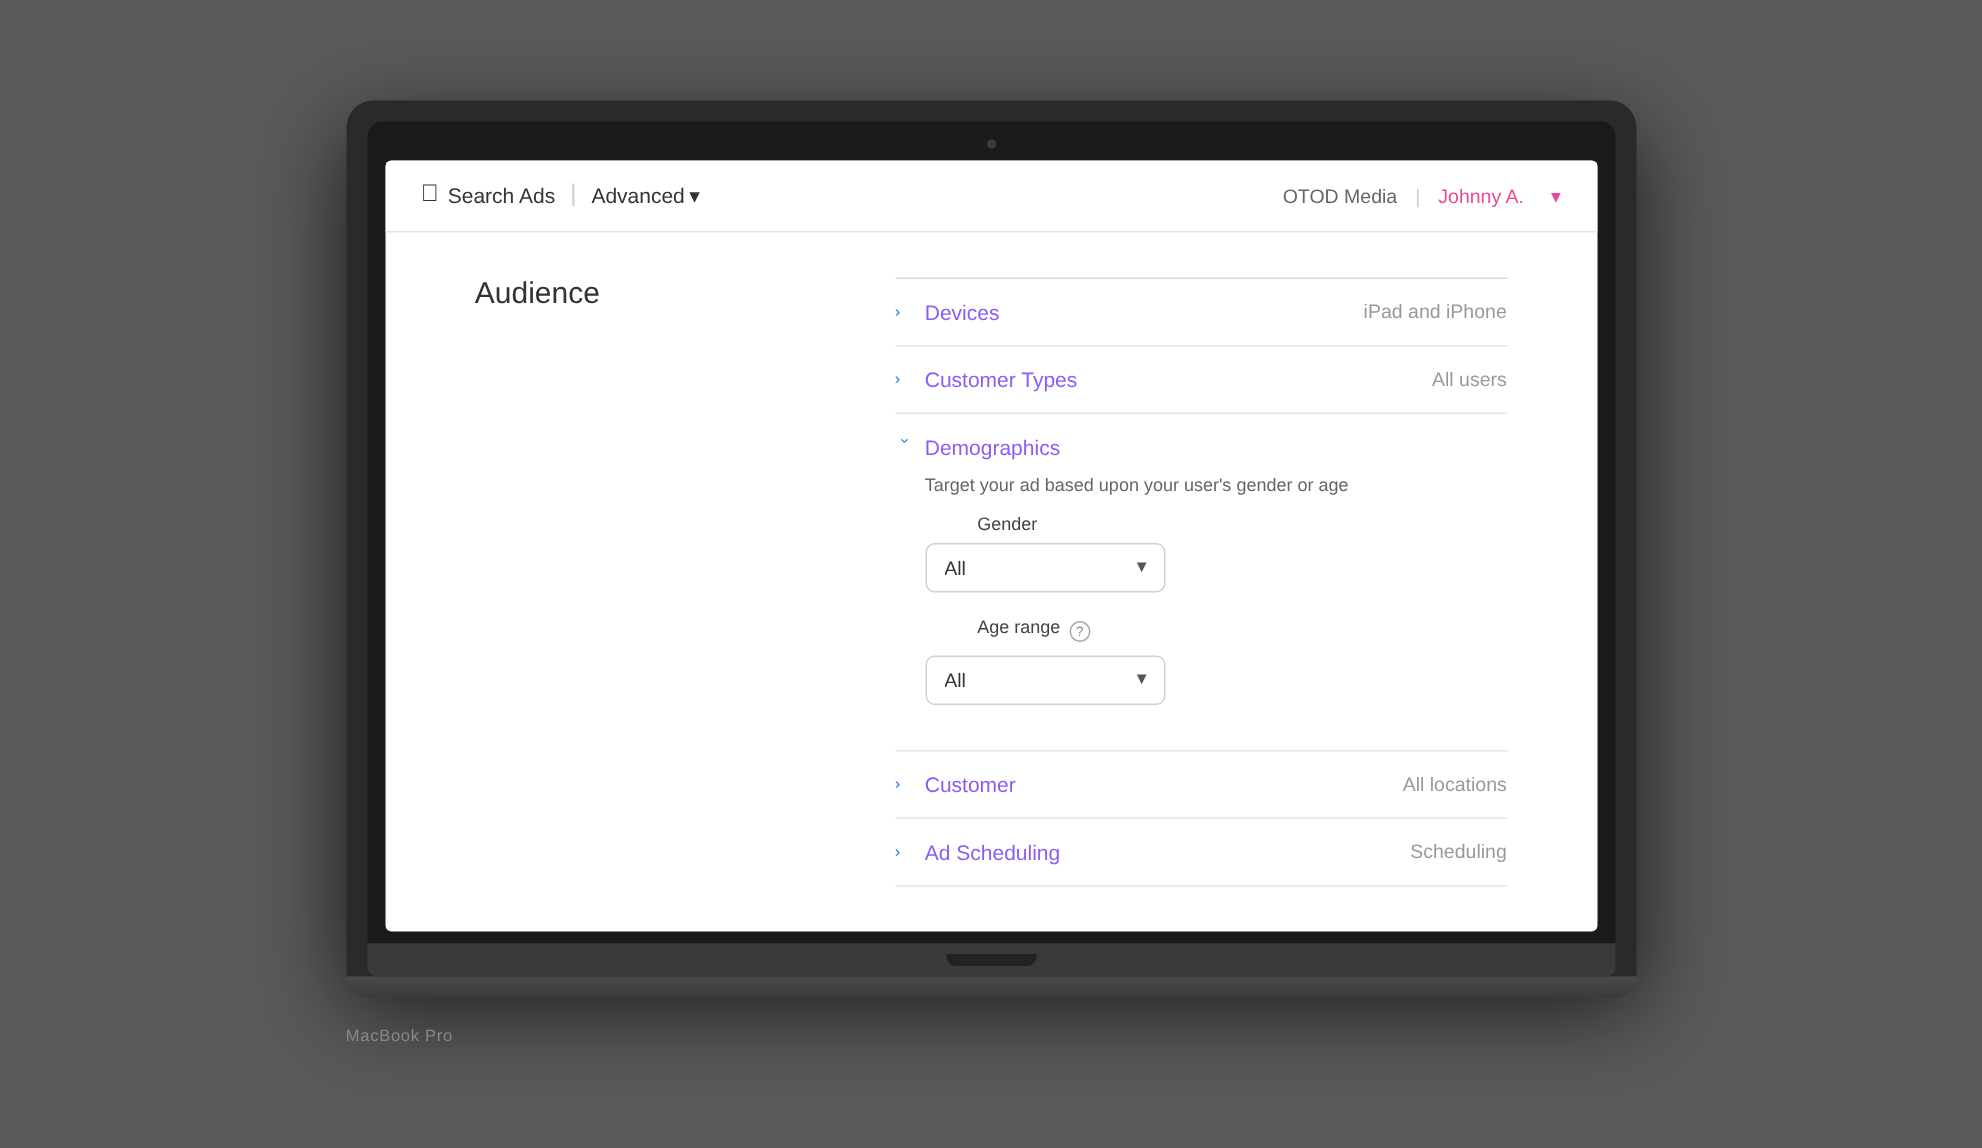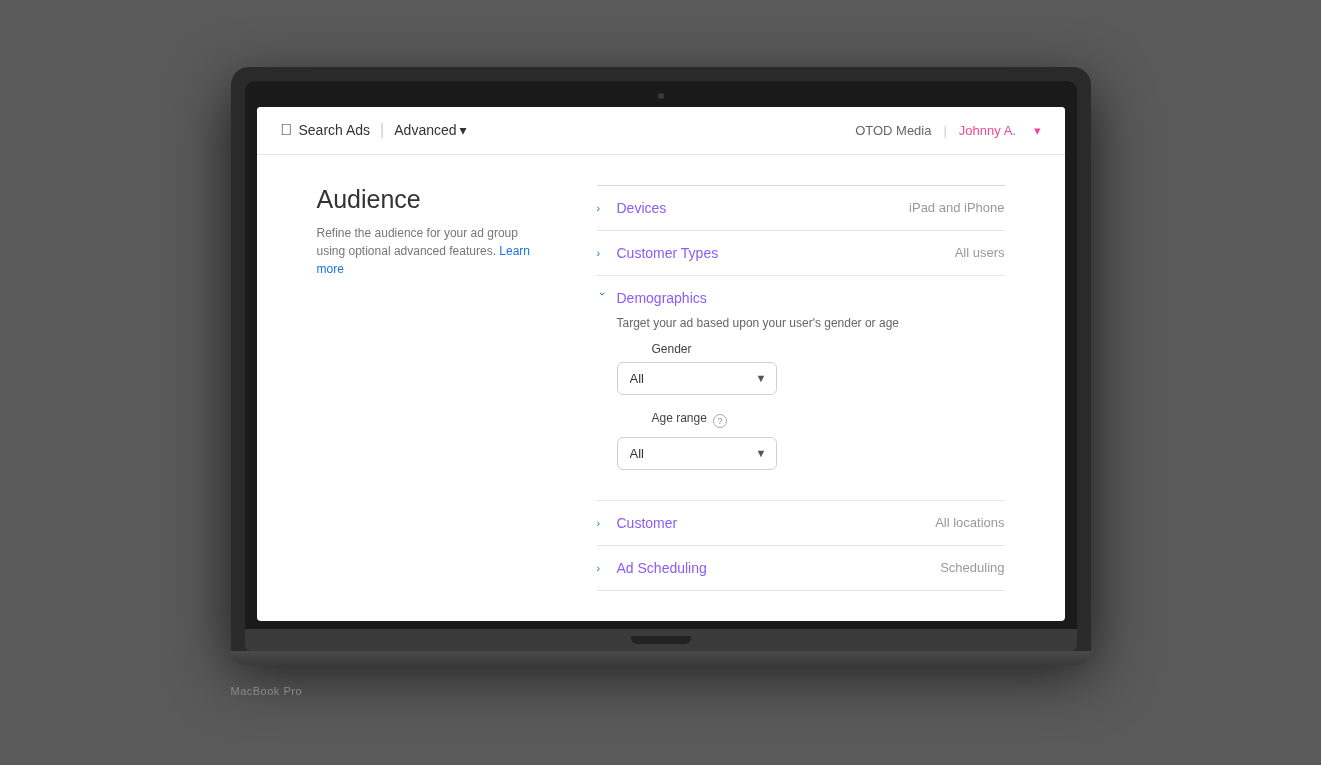--- a/index.html
+++ b/index.html
@@ -110,21 +110,21 @@
       padding: 30px 60px;
       gap: 60px;
     }
 
     .sidebar {
       width: 220px;
       flex-shrink: 0;
     }
 
     .sidebar-title {
-      font-size: 25px;
+      font-size: 20px;
       font-weight: 400;
       color: #333;
       margin-bottom: 10px;
     }
 
     .sidebar-desc {
       font-size: 12px;
       color: #777;
       line-height: 1.5;
     }
@@ -305,24 +305,20 @@
               <span>Johnny A.</span>
               <span>▾</span>
             </span>
           </div>
         </div>
 
         <div class="content">
 
           <div class="sidebar">
             <h2 class="sidebar-title">Audience</h2>
-            <p class="sidebar-desc">
-              <span>Refine the audience for your ad group using optional advanced features.</span>
-              <a class="sidebar-link">Learn more</a>
-            </p>
           </div>
 
           <div class="main-content">
 
             <div class="section-row">
               <div class="section-header">
                 <div class="section-header-left">
                   <span class="chevron">›</span>
                   <span class="section-title">Devices</span>
                 </div>

